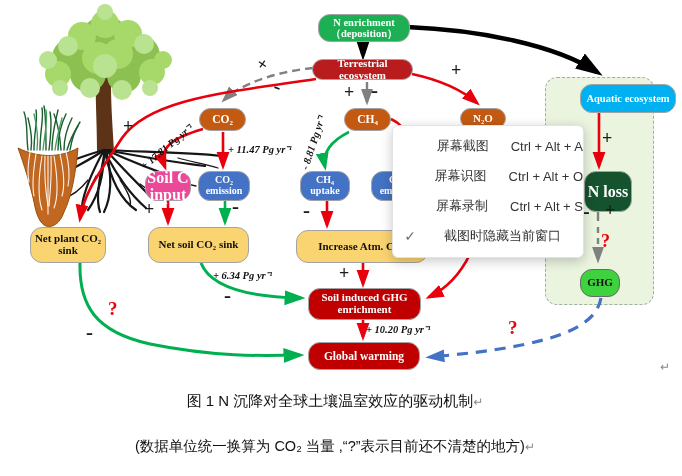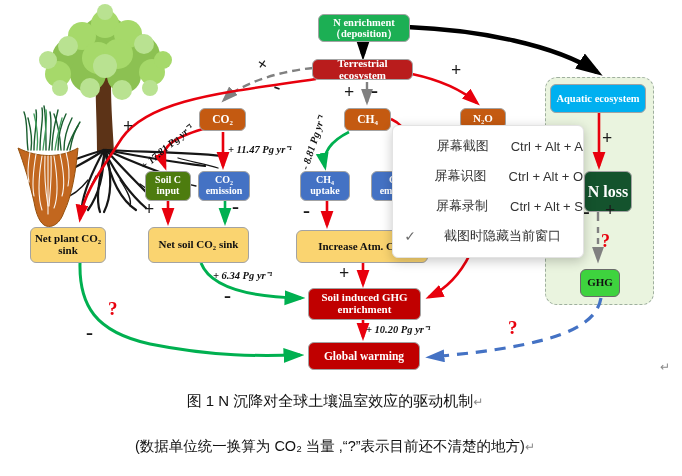--- a/index.html
+++ b/index.html
@@ -1,21 +1,21 @@
 <!DOCTYPE html>
 <html><head>
 <meta charset="utf-8">
 <style>
   html,body{margin:0;padding:0;}
   body{width:682px;height:476px;position:relative;background:#fff;overflow:hidden;
        font-family:"Liberation Serif",serif;}
   .abs{position:absolute;}
   .panel{background:#EAF4DF;border:1.6px dashed #9FAF9F;border-radius:12px;}
   .node{position:absolute;display:flex;flex-direction:column;justify-content:center;
-        border:1.6px solid #a3a3a3;border-radius:6px;font-weight:bold;text-align:center;
+        border:1.6px solid #a3a3a3;border-radius:12px;font-weight:bold;text-align:center;
         line-height:1.08;box-sizing:border-box;}
   .node .ln{display:block;}
   .white{color:#fff;}
   .sign{position:absolute;font-weight:bold;color:#1a1a1a;font-family:"Liberation Serif",serif;}
   .q{color:#E8000D;font-weight:bold;}
   .flux{position:absolute;font-weight:bold;font-style:italic;font-size:10.5px;color:#111;
         white-space:nowrap;font-family:"Liberation Serif",serif;}
   .popup{position:absolute;left:392px;top:125px;width:192px;height:133px;background:#fff;
          border:1px solid #e3e3e3;border-radius:6px;box-shadow:0 3px 12px rgba(0,0,0,.22);
          font-family:"Liberation Sans",sans-serif;z-index:20;padding-top:5px;box-sizing:border-box;}
@@ -166,33 +166,33 @@
   </g>
 </svg>
 
 <div class="node white" style="left:318px;top:14px;width:92px;height:28px;background:#1CAF54;font-size:10.5px;">
   <span class="ln">N enrichment</span>
   <span class="ln">（deposition）</span>
 </div>
 <div class="node white" style="left:312px;top:59px;width:101px;height:21px;background:#b91c1c;font-size:11px;">
   <span>Terrestrial ecosystem</span>
 </div>
-<div class="node white" style="left:550px;top:84px;width:96px;height:29px;background:#00B0F0;font-size:10.5px;">
+<div class="node white" style="left:580px;top:84px;width:96px;height:29px;background:#00B0F0;font-size:10.5px;">
   <span>Aquatic ecosystem</span>
 </div>
 <div class="node white" style="left:199px;top:108px;width:47px;height:23px;background:#C45A11;font-size:11.5px;">
   <span>CO₂</span>
 </div>
 <div class="node white" style="left:344px;top:108px;width:47px;height:23px;background:#C45A11;font-size:11.5px;">
   <span>CH₄</span>
 </div>
 <div class="node white" style="left:460px;top:108px;width:46px;height:21px;background:#C45A11;font-size:11px;">
   <span>N₂O</span>
 </div>
-<div class="node white" style="left:145px;top:171px;width:46px;height:30px;background:#4d7c0f;font-size:10px;">
+<div class="node white" style="left:145px;top:171px;width:46px;height:30px;background:#ec4899;font-size:16px;">
   <span class="ln">Soil C</span>
   <span class="ln">input</span>
 </div>
 <div class="node white" style="left:198px;top:171px;width:52px;height:30px;background:#4472C4;font-size:10px;">
   <span class="ln">CO₂</span>
   <span class="ln">emission</span>
 </div>
 <div class="node white" style="left:300px;top:171px;width:50px;height:30px;background:#4472C4;font-size:10px;">
   <span class="ln">CH₄</span>
   <span class="ln">uptake</span>

